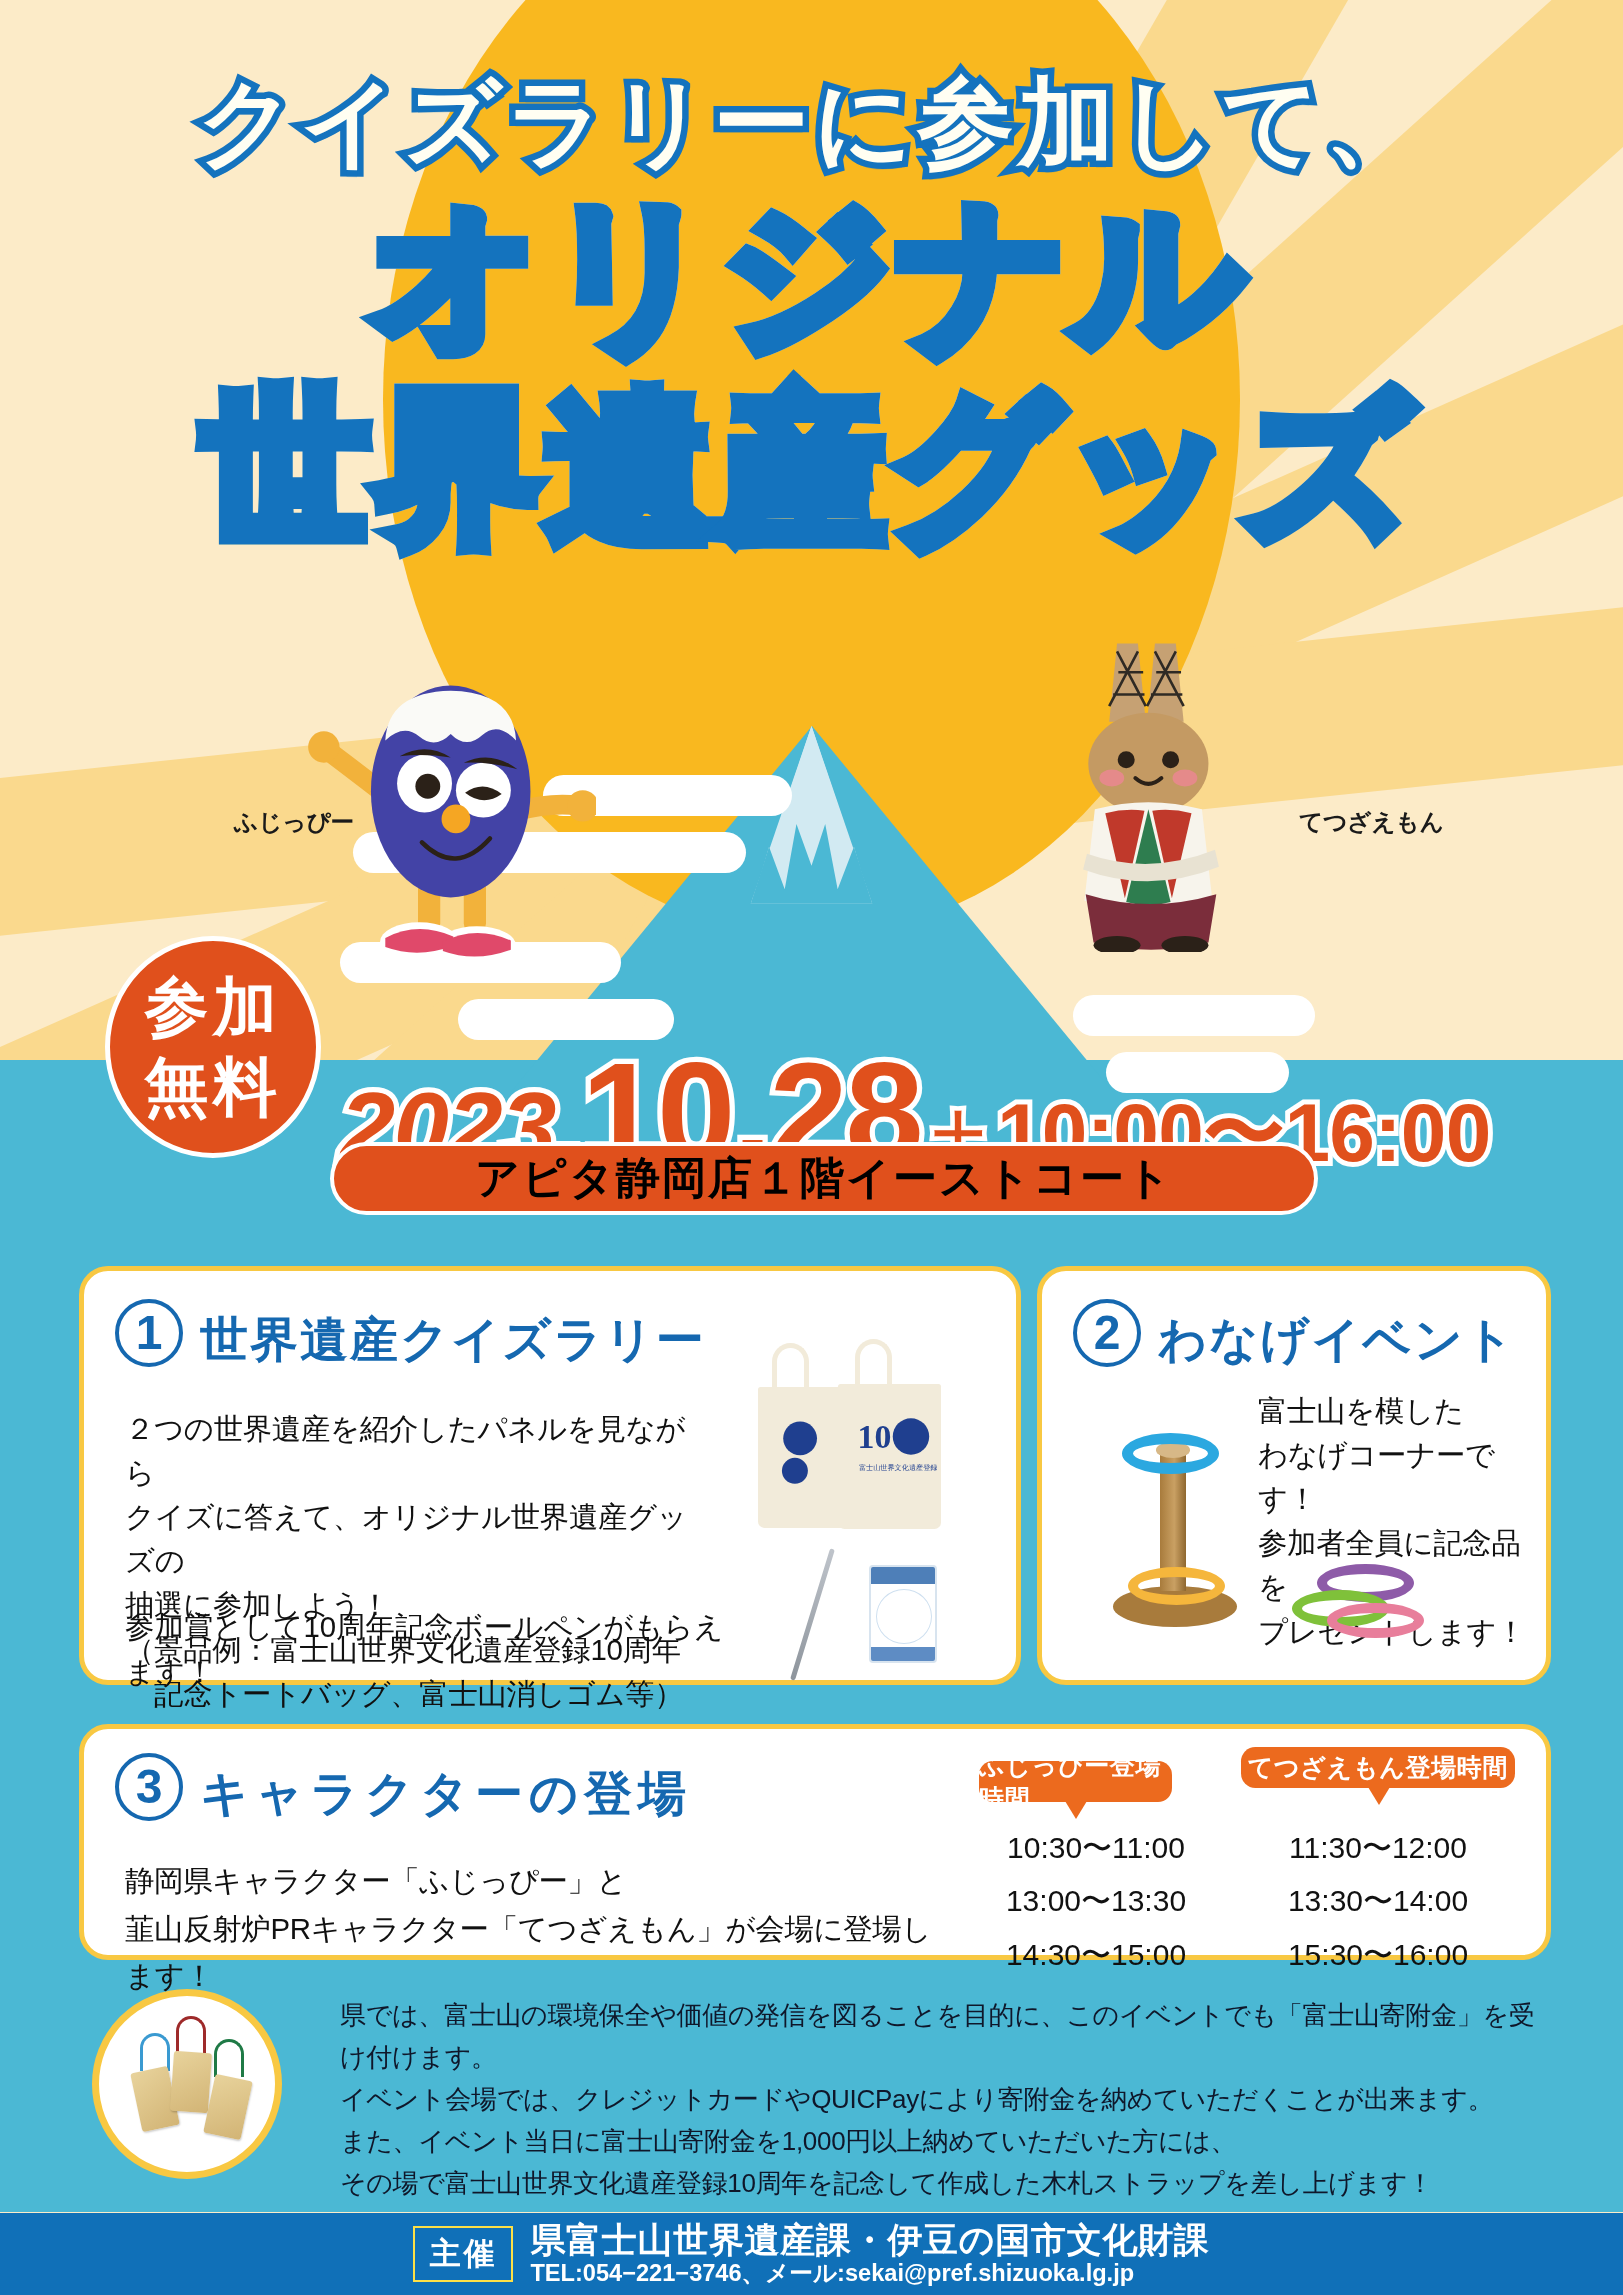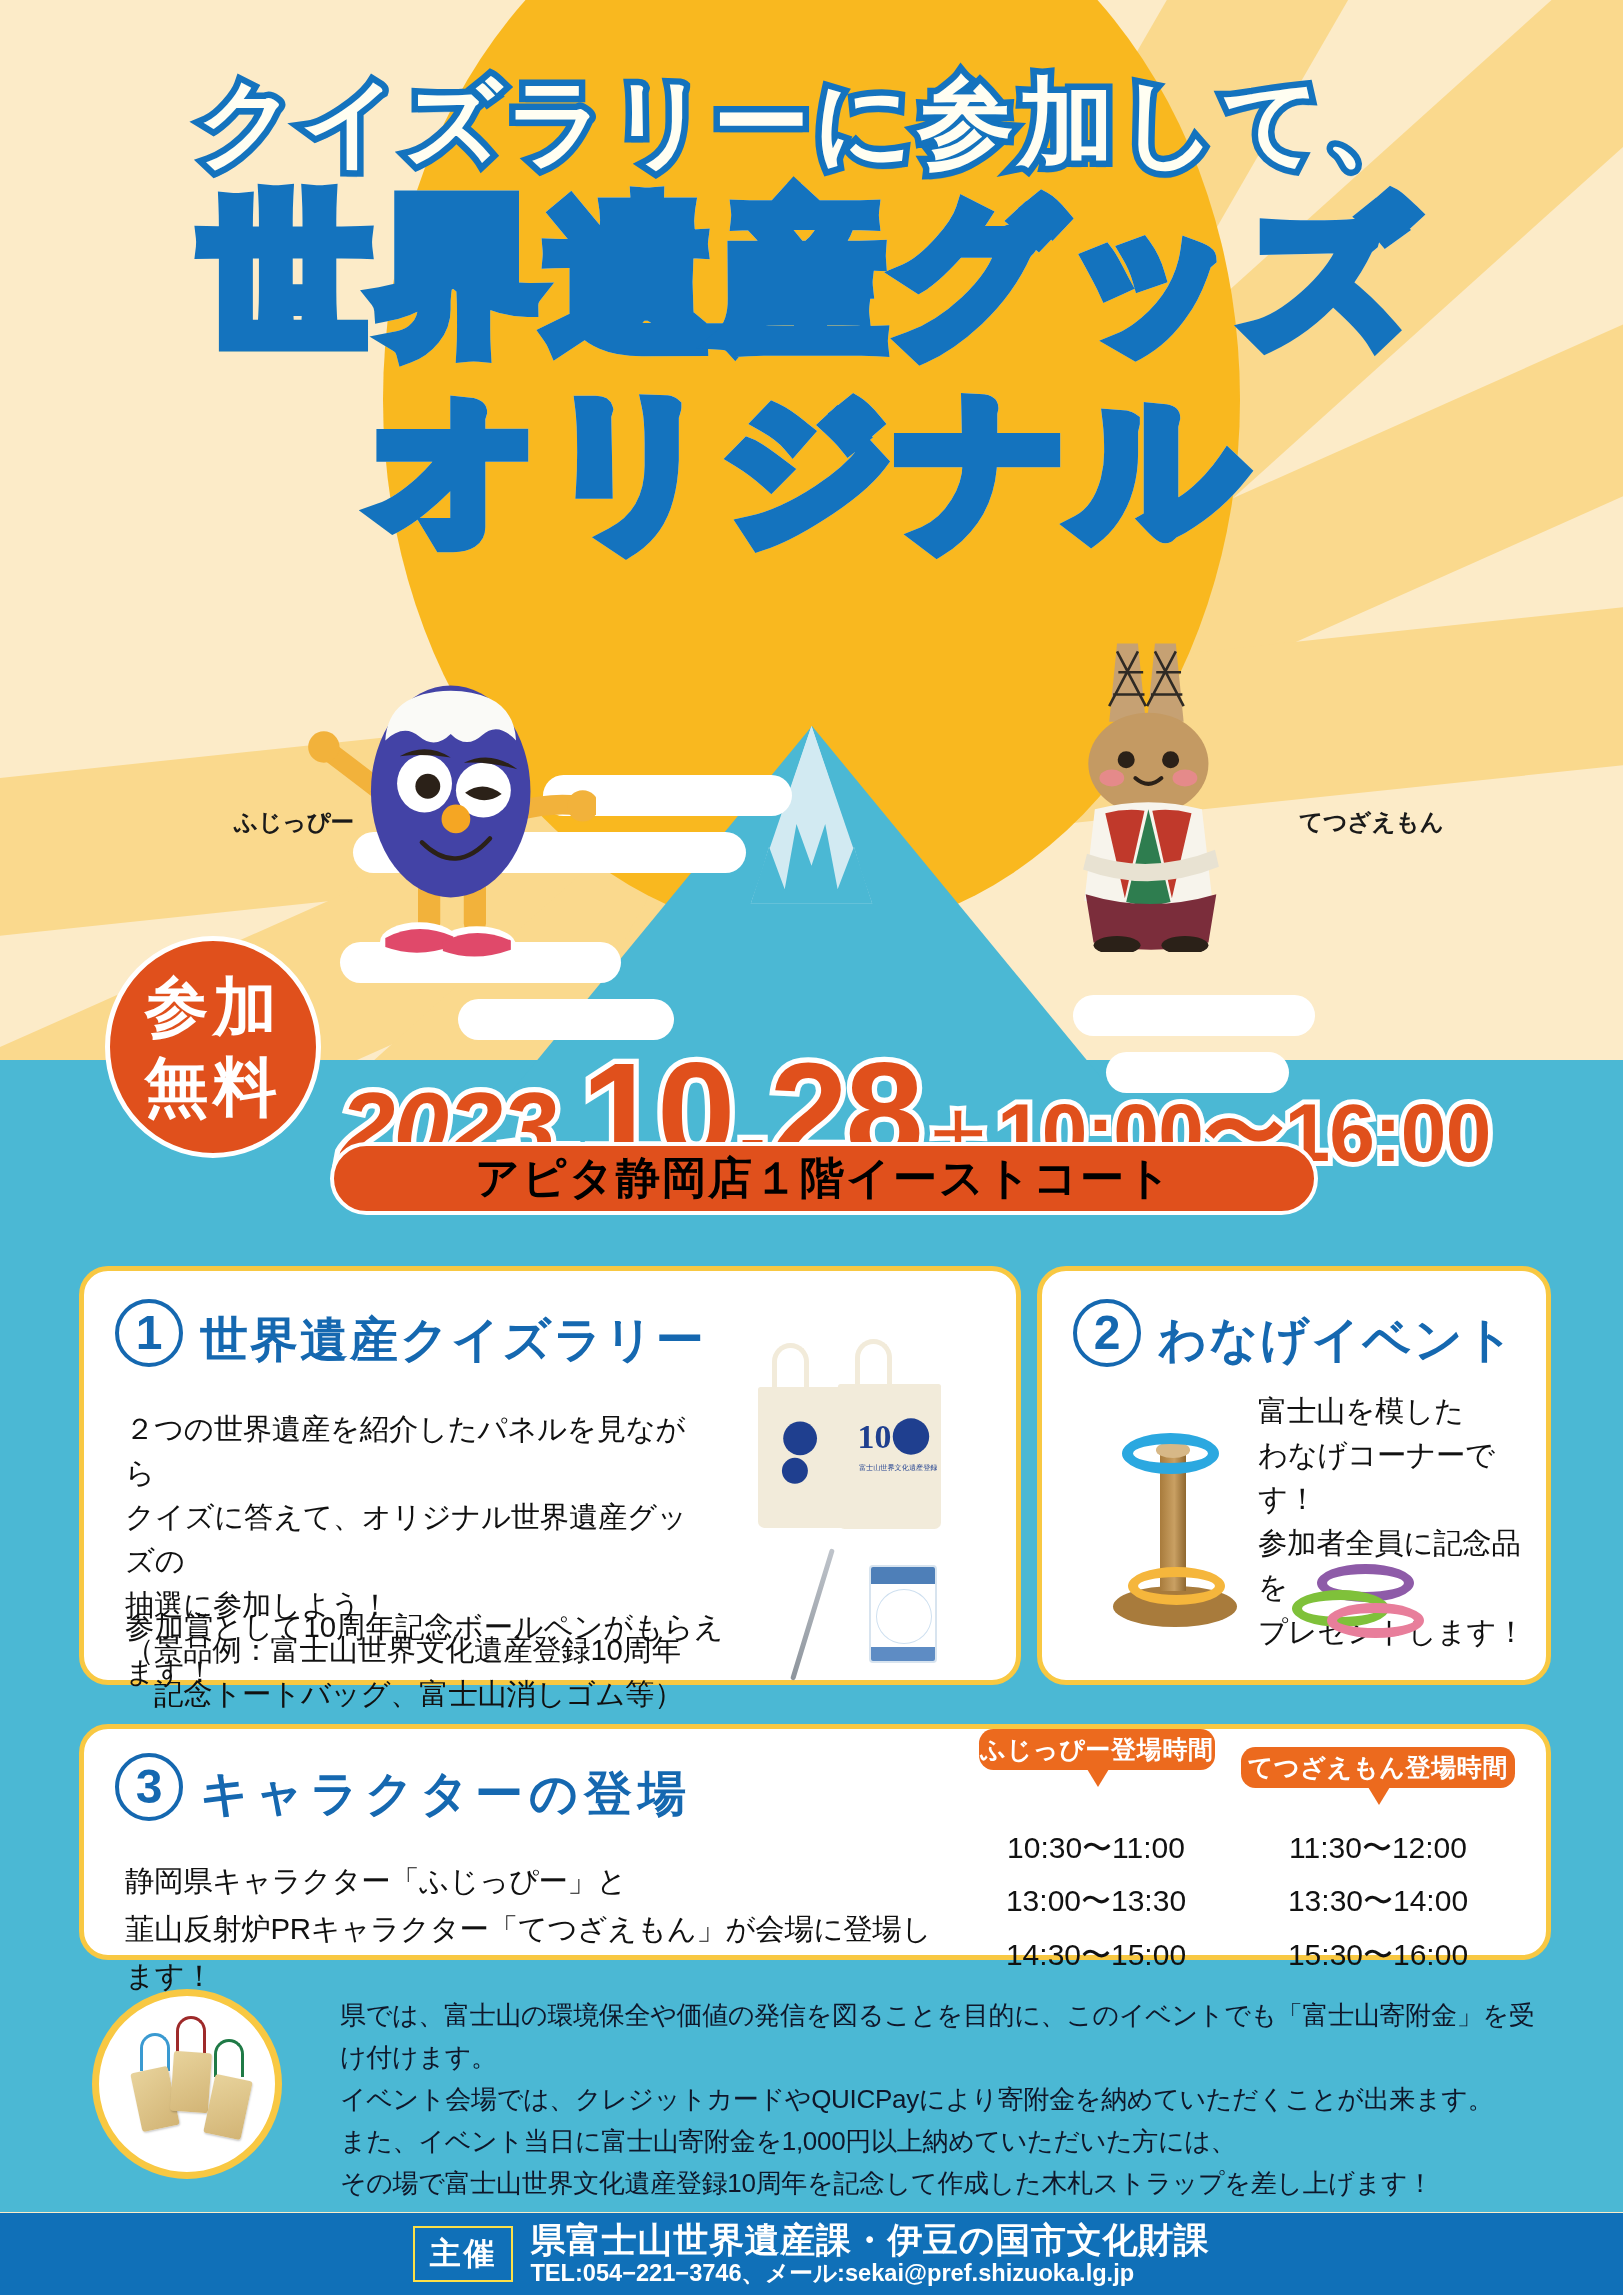--- a/index.html
+++ b/index.html
@@ -165,22 +165,22 @@
     <div class="cbar" style="left:458px;top:999px;width:216px;height:41px;"></div>
   </div>
 
   <div>
     <div class="cbar" style="left:1073px;top:995px;width:242px;height:41px;"></div>
     <div class="cbar" style="left:1106px;top:1052px;width:183px;height:41px;"></div>
   </div>
 
   <div class="headline">
     <div class="hl1">クイズラリーに参加して、</div>
+    <div class="hl2">オリジナル</div>
     <div class="hl2">世界遺産グッズ</div>
-    <div class="hl2">オリジナル</div>
   </div>
 
   <div class="mascot" style="left:308px;top:628px;width:288px;height:340px;">
     <svg viewBox="0 0 440 520" width="288" height="340">
 
       <rect x="168" y="372" width="34" height="96" rx="16" fill="#F2B23B"></rect>
       <rect x="238" y="372" width="34" height="96" rx="16" fill="#F2B23B"></rect>
 
       <ellipse cx="170" cy="480" rx="60" ry="30" fill="#fff"></ellipse>
       <ellipse cx="258" cy="486" rx="60" ry="30" fill="#fff"></ellipse>
@@ -311,21 +311,21 @@
       <div class="ring" style="left:285px;top:332px;width:97px;height:35px;border:10.5px solid #E87E9B;"></div>
     </div>
   </div>
 
   <div class="panel" id="panel3">
     <div class="pnum" style="left:31px;top:23.6px;">3</div>
     <div class="ptitle" style="left:116px;top:33px;letter-spacing:5.9px;">キャラクターの登場</div>
     <div class="pbody" style="left:41px;top:128px;width:831px;white-space:pre-line;line-height:1.62;">静岡県キャラクター「ふじっぴー」と
 韮山反射炉PRキャラクター「てつざえもん」が会場に登場します！</div>
 
-    <div class="tbadge" style="left:895px;top:0;width:236px;">
+    <div class="tbadge" style="left:895px;top:32px;width:193px;border-radius:14px;">
       <span>ふじっぴー登場時間</span>
     </div>
     <div class="tlist" style="left:895px;top:92px;width:234px;">
       <div>10:30〜11:00</div>
       <div>13:00〜13:30</div>
       <div>14:30〜15:00</div>
     </div>
 
     <div class="tbadge" style="left:1157px;top:18.3px;width:274px;">
       <span>てつざえもん登場時間</span>

